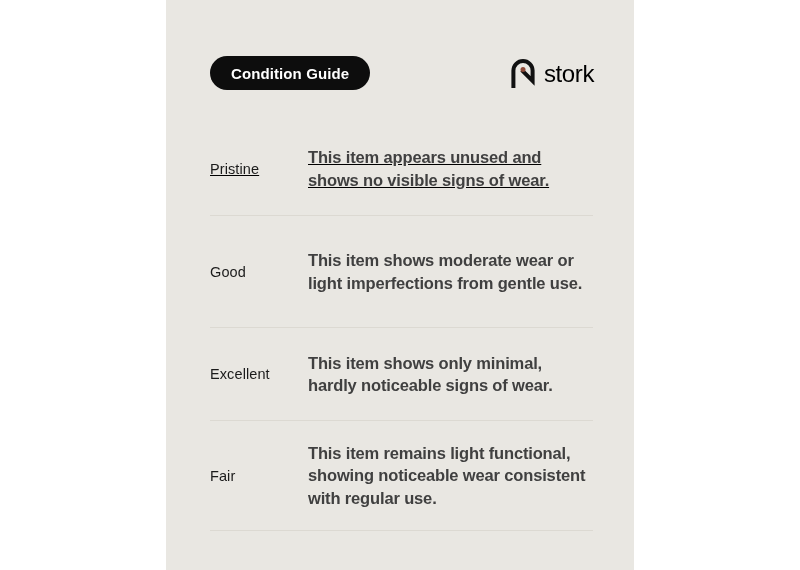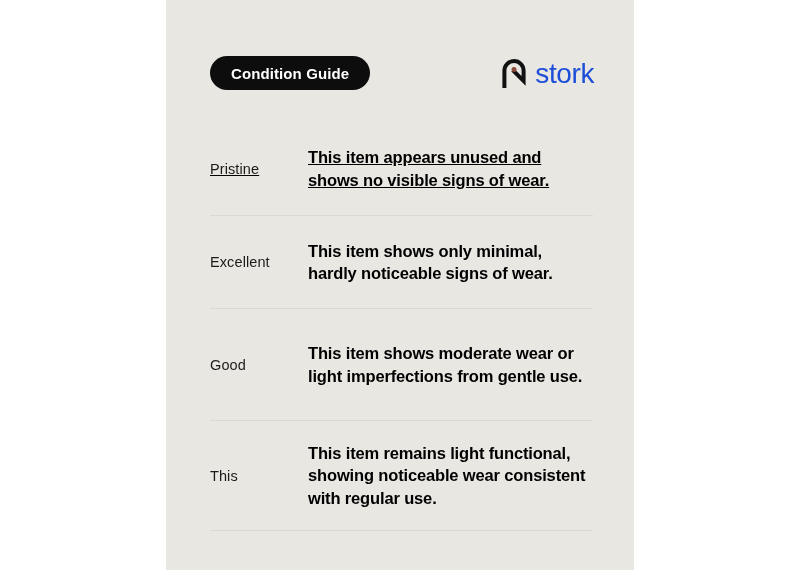--- a/index.html
+++ b/index.html
@@ -71,23 +71,23 @@
   }
 
   .brand-mark {
     width: 26px;
     height: 30px;
     display: block;
     flex: none;
   }
 
   .brand-name {
-    font-size: 28px;
+    font-size: 24px;
     font-weight: 500;
-    color: #1d4ed8;
+    color: #000000;
     letter-spacing: -0.4px;
     line-height: 1;
     position: relative;
     top: 1px;
   }
 
   
   .guide-table {
     position: absolute;
     left: 44px;
@@ -118,21 +118,21 @@
     color: #1b1b1b;
     letter-spacing: 0.1px;
     align-self: center;
   }
 
   .row-desc {
     flex: 1;
     font-size: 16.5px;
     font-weight: 600;
     line-height: 1.36;
-    color: #000000;
+    color: #404040;
     letter-spacing: -0.15px;
     padding: 0;
   }
 
   .row-r1 { height: 93px; text-decoration: underline; }
   .row-r2 { height: 93px; }
   .row-r3 { height: 112px; }
   .row-r4 { height: 110px; }
 
   .row-r1 .row-desc, .row-r2 .row-desc { padding: 0; }
@@ -158,32 +158,32 @@
 
     </div>
 
     <div class="guide-table">
 
       <div class="guide-row row-r1">
         <div class="row-label">Pristine</div>
         <div class="row-desc">This item appears unused and shows no visible signs of wear.</div>
       </div>
 
+      <div class="guide-row row-r3">
+        <div class="row-label">Good</div>
+        <div class="row-desc">This item shows moderate wear or light imperfections from gentle use.</div>
+      </div>
+
       <div class="guide-row row-r2">
         <div class="row-label">Excellent</div>
         <div class="row-desc">This item shows only minimal, hardly noticeable signs of wear.</div>
       </div>
 
-      <div class="guide-row row-r3">
-        <div class="row-label">Good</div>
-        <div class="row-desc">This item shows moderate wear or light imperfections from gentle use.</div>
-      </div>
-
       <div class="guide-row row-r4">
-        <div class="row-label">This</div>
+        <div class="row-label">Fair</div>
         <div class="row-desc">This item remains light functional, showing noticeable wear consistent with regular use.</div>
       </div>
 
       <div class="row-sep"></div>
 
     </div>
 
   </div>
 
 </div>

